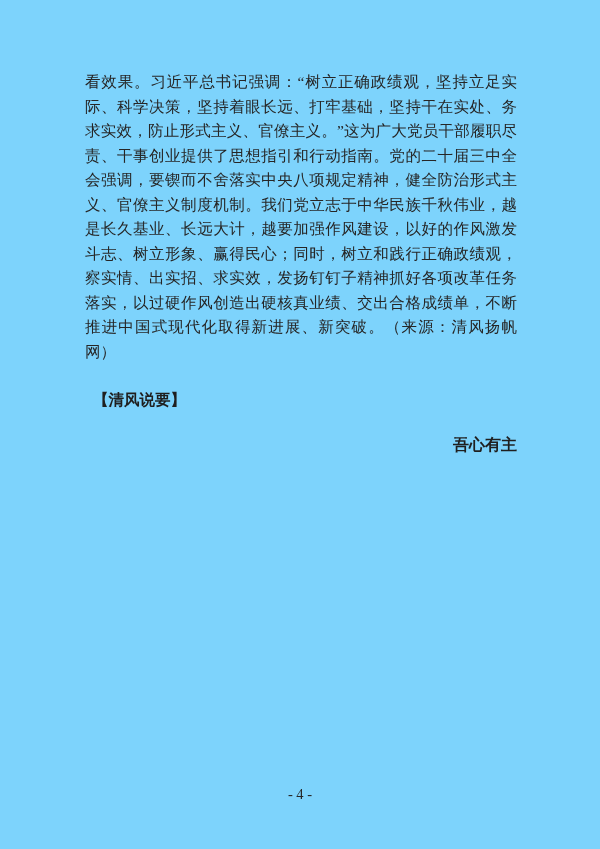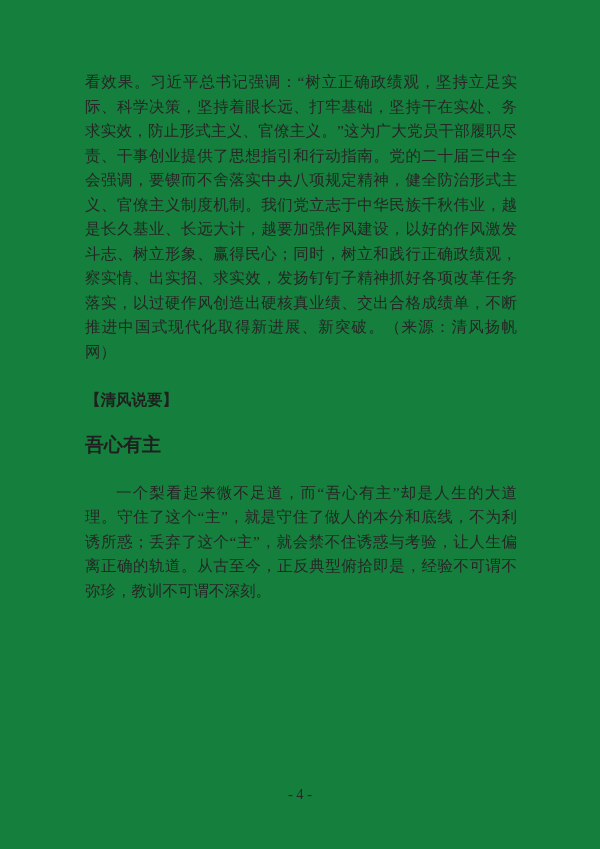--- a/index.html
+++ b/index.html
@@ -4,21 +4,21 @@
 <style>
   html, body {
     margin: 0;
     padding: 0;
     background: #ffffff;
   }
   .page {
     position: relative;
     width: 600px;
     height: 849px;
-    background: #15803d;
+    background: #7dd3fc;
     overflow: hidden;
     font-family: "Liberation Serif", "DejaVu Serif", serif;
     color: #262626;
   }
   .content {
     position: absolute;
     left: 85px;
     top: 70px;
     width: 432px;
   }
@@ -28,34 +28,34 @@
     line-height: 24.5px;
     text-align: justify;
     font-family: "Liberation Serif", "DejaVu Serif", serif;
     color: #262626;
     word-break: break-all;
   }
   .para.indent {
     text-indent: 2em;
   }
   .section-label {
-    margin: 24px 0 0 0;
+    margin: 24px 0 0 8px;
     font-size: 15.5px;
     line-height: 24.5px;
     font-weight: bold;
     font-family: "Liberation Sans", "DejaVu Sans", sans-serif;
     color: #1f1f1f;
     text-align: left;
   }
   .article-title {
     margin: 19px 0 23px 0;
-    font-size: 19px;
+    font-size: 16px;
     line-height: 26px;
     font-weight: bold;
-    text-align: left;
+    text-align: right;
     font-family: "Liberation Sans", "DejaVu Sans", sans-serif;
     color: #1f1f1f;
   }
   .page-footer {
     position: absolute;
     left: 0;
     top: 784px;
     width: 600px;
     text-align: center;
     font-size: 14.5px;
@@ -65,16 +65,15 @@
   }
 </style>
 </head>
 <body>
 
 <div class="page">
   <div class="content">
     <p class="para">看效果。习近平总书记强调：“树立正确政绩观，坚持立足实际、科学决策，坚持着眼长远、打牢基础，坚持干在实处、务求实效，防止形式主义、官僚主义。”这为广大党员干部履职尽责、干事创业提供了思想指引和行动指南。党的二十届三中全会强调，要锲而不舍落实中央八项规定精神，健全防治形式主义、官僚主义制度机制。我们党立志于中华民族千秋伟业，越是长久基业、长远大计，越要加强作风建设，以好的作风激发斗志、树立形象、赢得民心；同时，树立和践行正确政绩观，察实情、出实招、求实效，发扬钉钉子精神抓好各项改革任务落实，以过硬作风创造出硬核真业绩、交出合格成绩单，不断推进中国式现代化取得新进展、新突破。（来源：清风扬帆网）</p>
     <p class="section-label">【清风说要】</p>
     <h1 class="article-title">吾心有主</h1>
-    <p class="para indent">一个梨看起来微不足道，而“吾心有主”却是人生的大道理。守住了这个“主”，就是守住了做人的本分和底线，不为利诱所惑；丢弃了这个“主”，就会禁不住诱惑与考验，让人生偏离正确的轨道。从古至今，正反典型俯拾即是，经验不可谓不弥珍，教训不可谓不深刻。</p>
   </div>
   <div class="page-footer">- 4 -</div>
 </div>
 
 </body></html>

